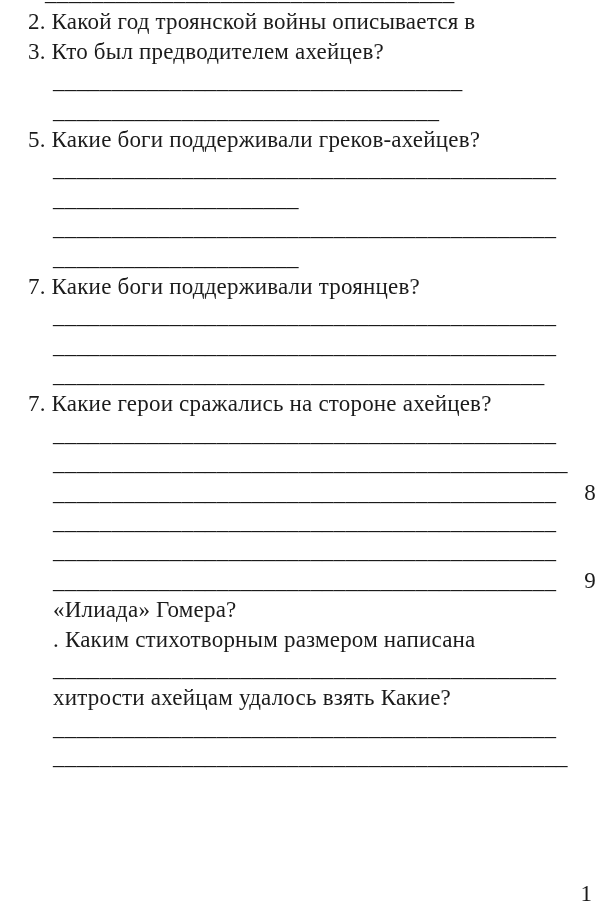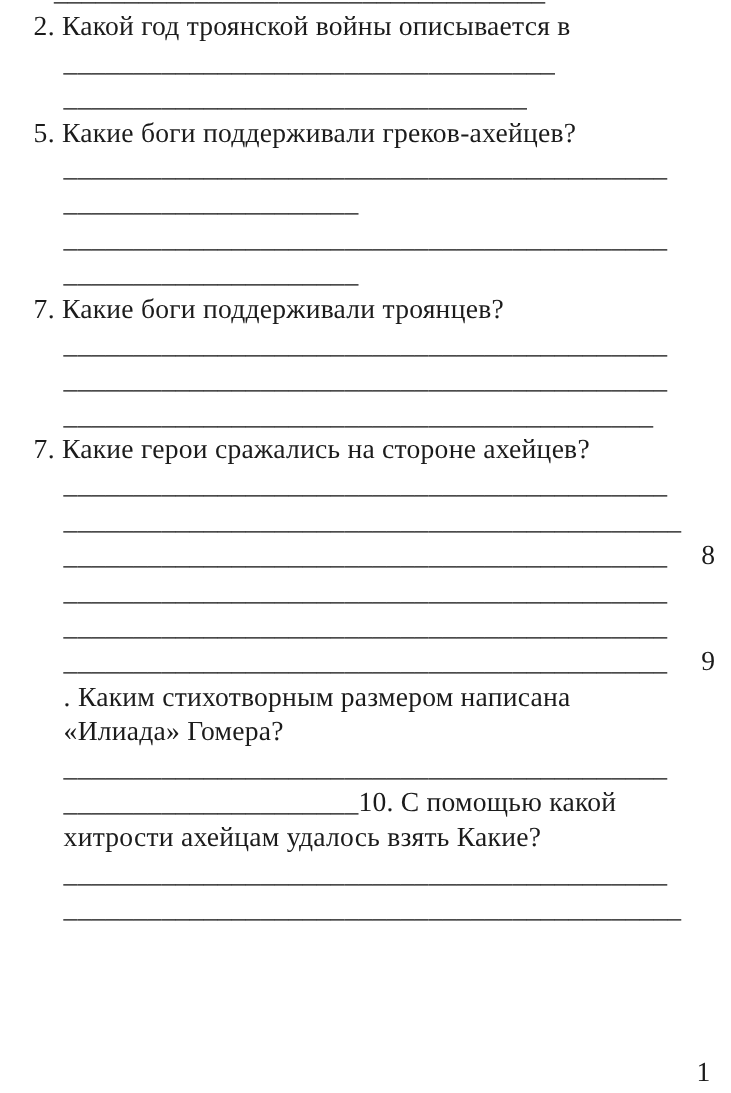--- a/index.html
+++ b/index.html
@@ -48,40 +48,40 @@
     line-height: 23px;
   }
 </style>
 </head>
 <body>
 
 <div class="page">
   <div class="content">
       <div class="line cut"><span>___________________________________</span></div>
       <div class="line q"><span>2. Какой год троянской войны описывается в</span></div>
+      <div class="line q"><span>3. Кто был предводителем ахейцев?</span></div>
       <div class="line"><span>___________________________________</span></div>
       <div class="line"><span>_________________________________</span></div>
       <div class="line q"><span>5. Какие боги поддерживали греков-ахейцев?</span></div>
       <div class="line"><span>___________________________________________</span></div>
       <div class="line"><span>_____________________</span></div>
       <div class="line"><span>___________________________________________</span></div>
       <div class="line"><span>_____________________</span></div>
       <div class="line q"><span>7. Какие боги поддерживали троянцев?</span></div>
       <div class="line"><span>___________________________________________</span></div>
       <div class="line"><span>___________________________________________</span></div>
       <div class="line"><span>__________________________________________</span></div>
       <div class="line q"><span>7. Какие герои сражались на стороне ахейцев?</span></div>
       <div class="line"><span>___________________________________________</span></div>
       <div class="line"><span>____________________________________________</span></div>
       <div class="line"><span>___________________________________________</span><span class="rnum">8</span></div>
       <div class="line"><span>___________________________________________</span></div>
       <div class="line"><span>___________________________________________</span></div>
       <div class="line"><span>___________________________________________</span><span class="rnum">9</span></div>
+      <div class="line"><span>«Илиада» Гомера?</span></div>
       <div class="line"><span>. Каким стихотворным размером написана</span></div>
-      <div class="line"><span>«Илиада» Гомера?</span></div>
       <div class="line"><span>___________________________________________</span></div>
-      <div class="line"><span>_____________________10. С помощью какой</span></div>
       <div class="line"><span>хитрости ахейцам удалось взять Какие?</span></div>
       <div class="line"><span>___________________________________________</span></div>
       <div class="line"><span>____________________________________________</span></div>
     </div>
   <div class="page-number">1</div>
 </div>
 
 </body></html>

